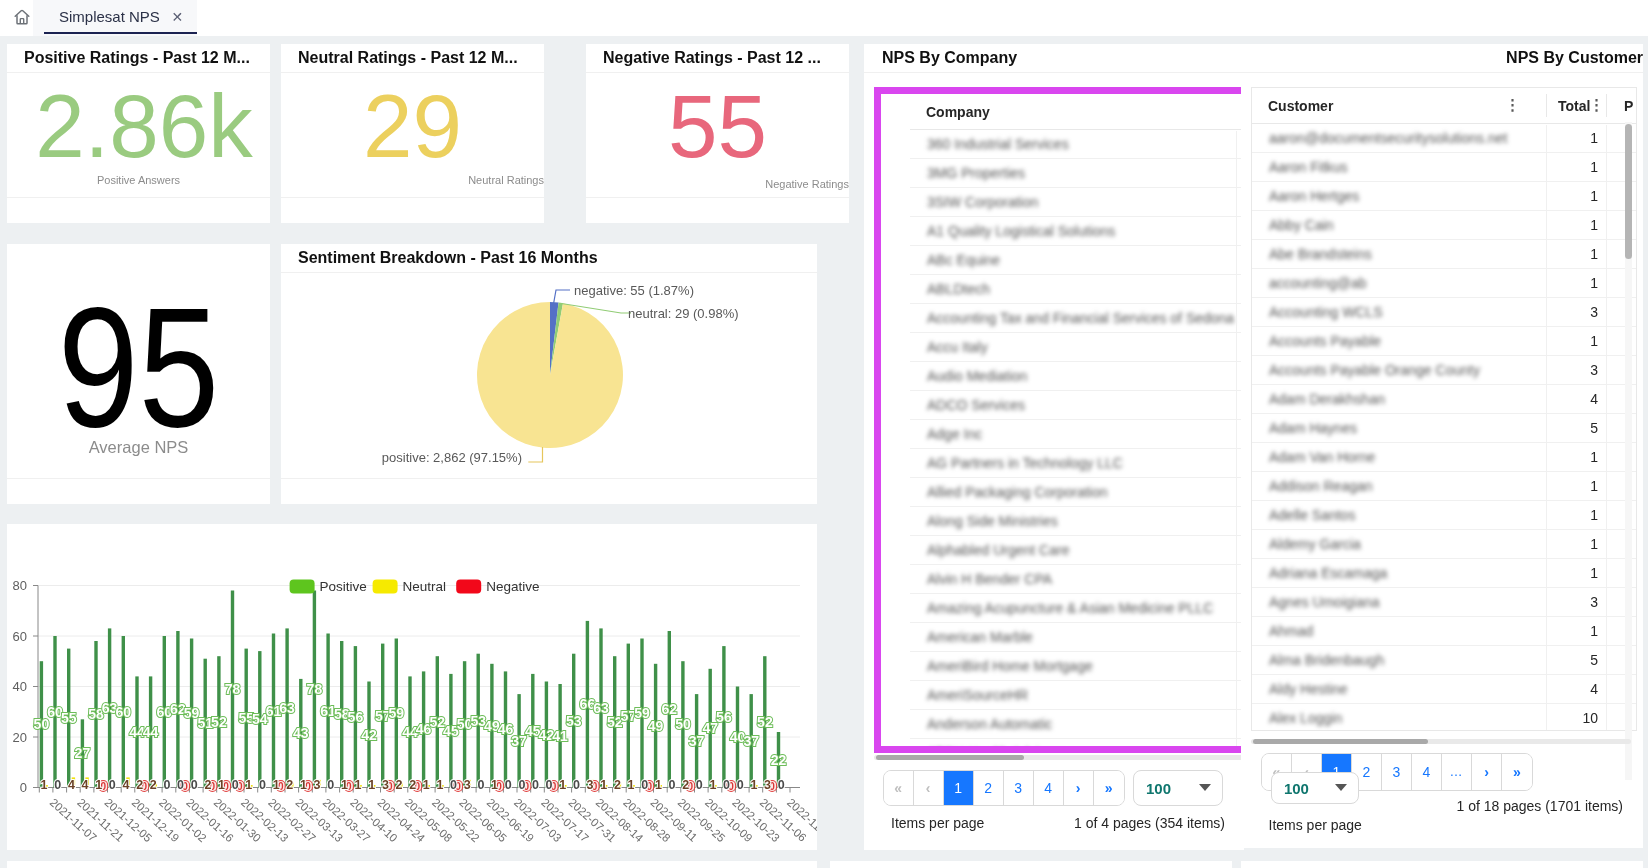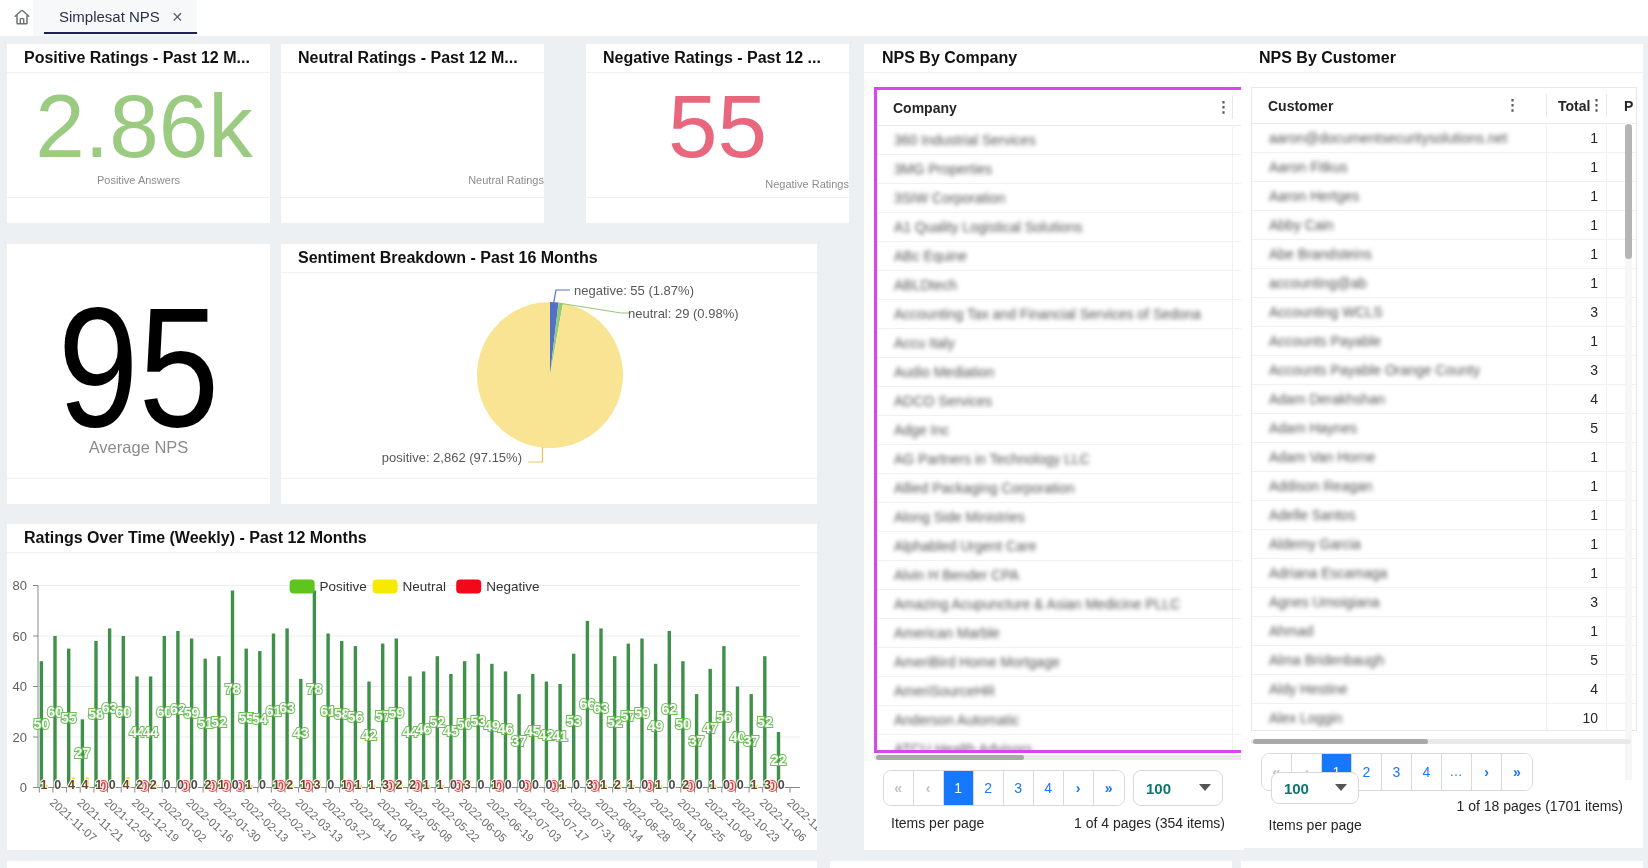--- a/index.html
+++ b/index.html
@@ -51,20 +51,21 @@
 </div>
 
 <div class="card" style="left:7px;top:44px;width:263px;height:179px;">
   <div class="ctitle">Positive Ratings - Past 12 M...</div>
   <div class="bignum" style="top:82px;font-size:89px;color:#9acb80;transform:translateY(-50%);line-height:1;margin-left:11px;">2.86k</div>
   <div class="sub" style="top:130px;font-size:11px;">Positive Answers</div>
   <div class="cfoot"></div>
 </div>
 <div class="card" style="left:281px;top:44px;width:263px;height:179px;">
   <div class="ctitle">Neutral Ratings - Past 12 M...</div>
+  <div class="bignum" style="top:82px;font-size:89px;color:#ecd05e;transform:translateY(-50%);line-height:1;">29</div>
   <div class="sub" style="top:130px;font-size:11px;text-align:right;">Neutral Ratings</div>
   <div class="cfoot"></div>
 </div>
 <div class="card" style="left:554px;top:44px;width:263px;height:179px;margin-left:32px;">
   <div class="ctitle">Negative Ratings - Past 12 ...</div>
   <div class="bignum" style="top:82px;font-size:89px;color:#e8677c;transform:translateY(-50%);line-height:1;">55</div>
   <div class="sub" style="top:134px;font-size:11px;text-align:right;">Negative Ratings</div>
   <div class="cfoot"></div>
 </div>
 
@@ -83,21 +84,20 @@
 <text x="293" y="22" font-size="13px" fill="#595959">negative: 55 (1.87%)</text>
 <polyline points="280.5,30.5 340,40 350,40" fill="none" stroke="#91cc75" stroke-width="1.2"></polyline>
 <text x="347" y="45" font-size="13px" fill="#595959">neutral: 29 (0.98%)</text>
 <polyline points="261.5,174 261.5,189 247.3,189" fill="none" stroke="#e6c65c" stroke-width="1.2"></polyline>
 <text x="241" y="189" font-size="13px" fill="#595959" text-anchor="end">positive: 2,862 (97.15%)</text>
 </svg>
   <div class="cfoot"></div>
 </div>
 
 <div class="card" style="left:7px;top:524px;width:810px;height:326px;overflow:hidden;">
-  <div class="ctitle">Ratings Over Time (Weekly) - Past 12 Months</div>
   <svg width="810" height="297" viewBox="0 0 810 297" style="position:absolute;left:0;top:29px;">
 <line x1="31" y1="184.0" x2="793" y2="184.0" stroke="#ececec" stroke-width="1"></line>
 <line x1="31" y1="133.5" x2="793" y2="133.5" stroke="#ececec" stroke-width="1"></line>
 <line x1="31" y1="83.0" x2="793" y2="83.0" stroke="#ececec" stroke-width="1"></line>
 <line x1="31" y1="32.5" x2="793" y2="32.5" stroke="#ececec" stroke-width="1"></line>
 <line x1="31" y1="234.5" x2="793" y2="234.5" stroke="#888" stroke-width="1"></line>
 <line x1="31" y1="32.5" x2="31" y2="234.5" stroke="#888" stroke-width="1"></line>
 <line x1="26" y1="234.5" x2="31" y2="234.5" stroke="#888" stroke-width="1"></line>
 <text x="20" y="239.0" font-size="13" fill="#5f5f5f" text-anchor="end">0</text>
 <line x1="26" y1="184.0" x2="31" y2="184.0" stroke="#888" stroke-width="1"></line>
@@ -435,21 +435,21 @@
 <text x="312.6" y="38.4" font-size="13.5" fill="#333">Positive</text>
 <rect x="365.6" y="26.4" width="25" height="14" rx="4" fill="#f6ea00"></rect>
 <text x="395.6" y="38.4" font-size="13.5" fill="#333">Neutral</text>
 <rect x="449.2" y="26.4" width="25" height="14" rx="4" fill="#f2081a"></rect>
 <text x="479.2" y="38.4" font-size="13.5" fill="#333">Negative</text>
 </svg>
 </div>
 
 <div class="card" style="left:856px;top:44px;width:380px;height:806px;margin-left:8px;">
   <div class="ctitle" style="padding-left:18px;">NPS By Company</div>
-  <div style="position:absolute;left:10px;top:43px;width:383px;height:666px;border:3px solid #d946ef;overflow:hidden;">
+  <div style="position:absolute;left:10px;top:43px;width:383px;height:666px;border:7px solid #d946ef;overflow:hidden;padding-left:29px;">
     <div style="height:36px;border-bottom:1px solid #e8e8e8;position:relative;">
       <span class="th" style="left:16px;top:10px;">Company</span>
       <span class="tdots" style="left:339px;">⋮</span>
       <div class="hdiv" style="left:355px;"></div>
       <span class="th" style="left:376px;">T</span>
     </div>
     <div class="trow"><span class="blur">360 Industrial Services</span></div>
 <div class="trow"><span class="blur">3MG Properties</span></div>
 <div class="trow"><span class="blur">3SIW Corporation</span></div>
 <div class="trow"><span class="blur">A1 Quality Logistical Solutions</span></div>
@@ -489,21 +489,21 @@
   </div>
   <div class="sel" style="left:269px;top:726.4px;width:90px;height:36px;">
       <span class="v">100</span>
       <span class="c"></span>
     </div>
   <div class="ftxt" style="left:27px;top:771px;">Items per page</div>
   <div class="ftxt" style="right:19px;top:771px;">1 of 4 pages (354 items)</div>
 </div>
 
 <div class="card" style="left:1241px;top:44px;width:402px;height:804px;">
-  <div class="ctitle" style="padding-left:18px;">NPS By Customer</div>
+  <div class="ctitle" style="padding-left:18px;text-align:right;">NPS By Customer</div>
   <div style="position:absolute;left:10px;top:43px;width:386px;height:644px;border:1px solid #e8e8e8;overflow:hidden;">
     <div style="height:36px;border-bottom:1px solid #e8e8e8;position:relative;">
       <span class="th" style="left:16px;top:10px;">Customer</span>
       <span class="tdots" style="left:253px;">⋮</span>
       <div class="hdiv" style="left:294px;"></div>
       <span class="th" style="left:306px;">Total</span>
       <span class="tdots" style="left:337px;">⋮</span>
       <div class="hdiv" style="left:354px;"></div>
       <span class="th" style="left:372px;">P</span>
     </div>

